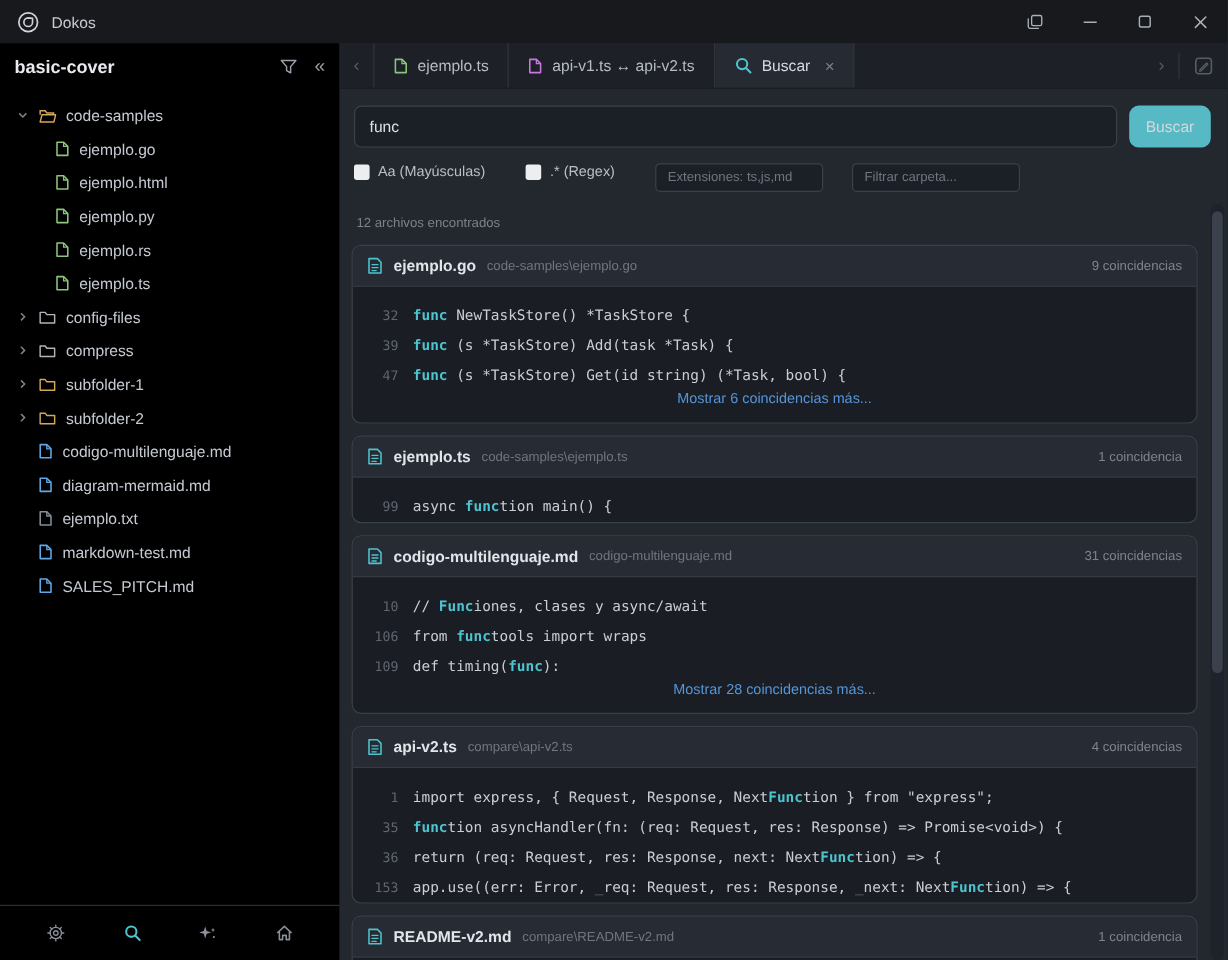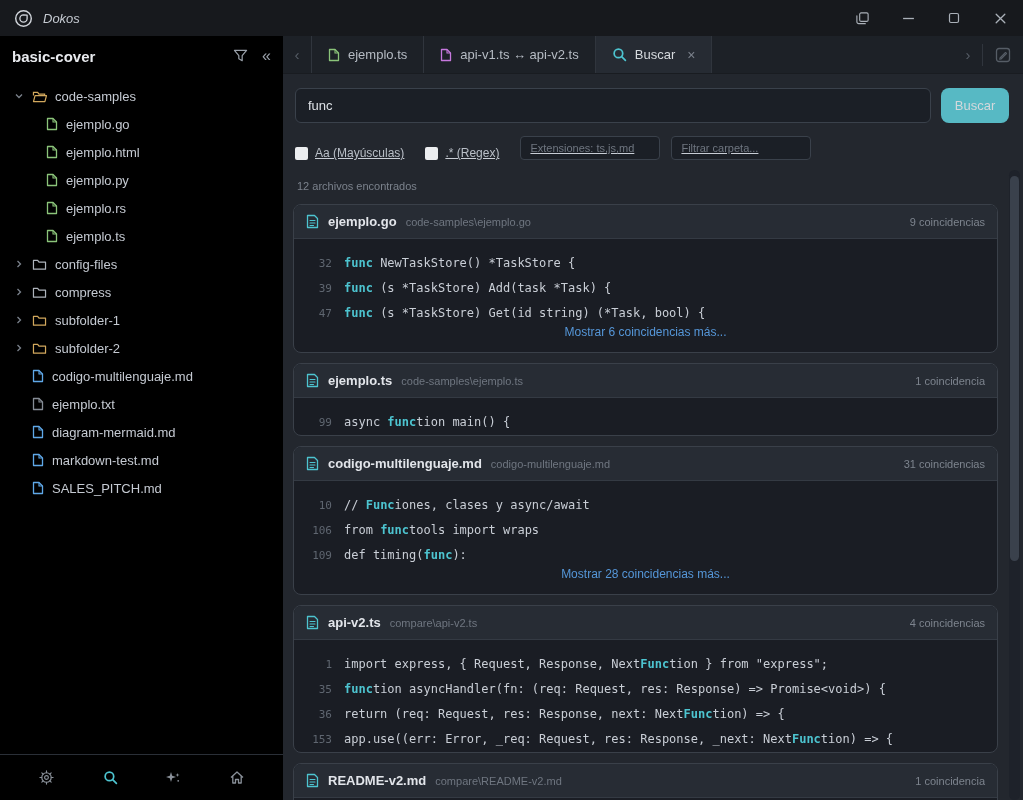--- a/index.html
+++ b/index.html
@@ -6,21 +6,21 @@
   html,body { width:1023px; height:800px; overflow:hidden; }
   body {
     font-family:"Liberation Sans", sans-serif;
     background:#23272e; color:#c9ced6; font-size:13px;
   }
   .ic { display:inline-flex; align-items:center; justify-content:center; line-height:0; flex-shrink:0; }
 
   
   .titlebar { height:36px; background:#17191d; display:flex; align-items:center; padding-left:14px; }
   .titlebar .logo { color:#d0d4da; margin-right:10px; }
-  .titlebar .appname { color:#c6cbd2; font-size:13px;font-style:italic; }
+  .titlebar .appname { color:#c6cbd2; font-size:13px; }
   .titlebar .spacer { flex:1; }
   .wbtn { width:46px; height:36px; display:flex; align-items:center; justify-content:center; color:#aab0b8; }
 
   
   .shell { display:flex; height:764px; }
 
   
   .sidebar { width:283px; background:#000000; display:flex; flex-direction:column; flex-shrink:0; }
   .side-head { height:40px; display:flex; align-items:center; padding:0 12px; }
   .side-title { font-size:15px; font-weight:bold; color:#e8eaee; flex:1; }
@@ -52,21 +52,21 @@
   
   .searchrow { display:flex; gap:10px; padding:14px 14px 0 12px; }
   .searchrow input {
     flex:1; height:35px; background:#1b1f26; border:1px solid #3a414b; border-radius:6px;
     color:#dde1e6; font-size:13px; padding:0 12px; outline:none; font-family:"Liberation Sans",sans-serif;
   }
   .btn-buscar {
     width:68px; height:35px; background:#57b9c4; border:none; border-radius:8px;
     color:#d3d8dc; font-size:13px; font-family:"Liberation Sans",sans-serif; cursor:pointer;
   }
-  .filterrow { display:flex; align-items:flex-end; gap:11px; padding:13px 14px 12px 12px;text-decoration:underline; }
+  .filterrow { display:flex; align-items:flex-start; gap:24px; padding:13px 14px 12px 12px; }
   .cbgroup { display:flex; align-items:center; gap:7px; margin-right:10px; }
   .cbox { width:13px; height:13px; background:#eceef0; border-radius:2px; flex-shrink:0; }
   .cblabel { color:#b9bfc7; font-size:12px; white-space:nowrap; }
   .minput {
     width:140px; height:24px; background:#1b1f26; border:1px solid #3a414b; border-radius:4px;
     color:#c9ced6; font-size:11px; padding:0 9px; outline:none; font-family:"Liberation Sans",sans-serif;
   }
   .minput::placeholder, .searchrow input::placeholder { color:#6f7680; }
 
   
@@ -262,37 +262,37 @@
         <span class="ic c-file-blue">
             <svg width="12" height="14" viewBox="0 0 12 14">
               <path d="M1.5 1.5 h5.5 l3.5 3.5 v7.5 h-9 z" fill="none" stroke="currentColor" stroke-width="1.3" stroke-linejoin="round"></path>
               <path d="M7 1.5 v3.5 h3.5" fill="none" stroke="currentColor" stroke-width="1.1"></path>
             </svg>
           </span>
         <span class="tlabel">codigo-multilenguaje.md</span>
       </div>
       <div class="trow">
         <span class="chev"></span>
+        <span class="ic c-file-blue">
+            <svg width="12" height="14" viewBox="0 0 12 14">
+              <path d="M1.5 1.5 h5.5 l3.5 3.5 v7.5 h-9 z" fill="none" stroke="currentColor" stroke-width="1.3" stroke-linejoin="round"></path>
+              <path d="M7 1.5 v3.5 h3.5" fill="none" stroke="currentColor" stroke-width="1.1"></path>
+            </svg>
+          </span>
+        <span class="tlabel">diagram-mermaid.md</span>
+      </div>
+      <div class="trow">
+        <span class="chev"></span>
         <span class="ic c-file-gray">
             <svg width="12" height="14" viewBox="0 0 12 14">
               <path d="M1.5 1.5 h5.5 l3.5 3.5 v7.5 h-9 z" fill="none" stroke="currentColor" stroke-width="1.3" stroke-linejoin="round"></path>
               <path d="M7 1.5 v3.5 h3.5" fill="none" stroke="currentColor" stroke-width="1.1"></path>
             </svg>
           </span>
         <span class="tlabel">ejemplo.txt</span>
-      </div>
-      <div class="trow">
-        <span class="chev"></span>
-        <span class="ic c-file-blue">
-            <svg width="12" height="14" viewBox="0 0 12 14">
-              <path d="M1.5 1.5 h5.5 l3.5 3.5 v7.5 h-9 z" fill="none" stroke="currentColor" stroke-width="1.3" stroke-linejoin="round"></path>
-              <path d="M7 1.5 v3.5 h3.5" fill="none" stroke="currentColor" stroke-width="1.1"></path>
-            </svg>
-          </span>
-        <span class="tlabel">diagram-mermaid.md</span>
       </div>
       <div class="trow">
         <span class="chev"></span>
         <span class="ic c-file-blue">
             <svg width="12" height="14" viewBox="0 0 12 14">
               <path d="M1.5 1.5 h5.5 l3.5 3.5 v7.5 h-9 z" fill="none" stroke="currentColor" stroke-width="1.3" stroke-linejoin="round"></path>
               <path d="M7 1.5 v3.5 h3.5" fill="none" stroke="currentColor" stroke-width="1.1"></path>
             </svg>
           </span>
         <span class="tlabel">markdown-test.md</span>

